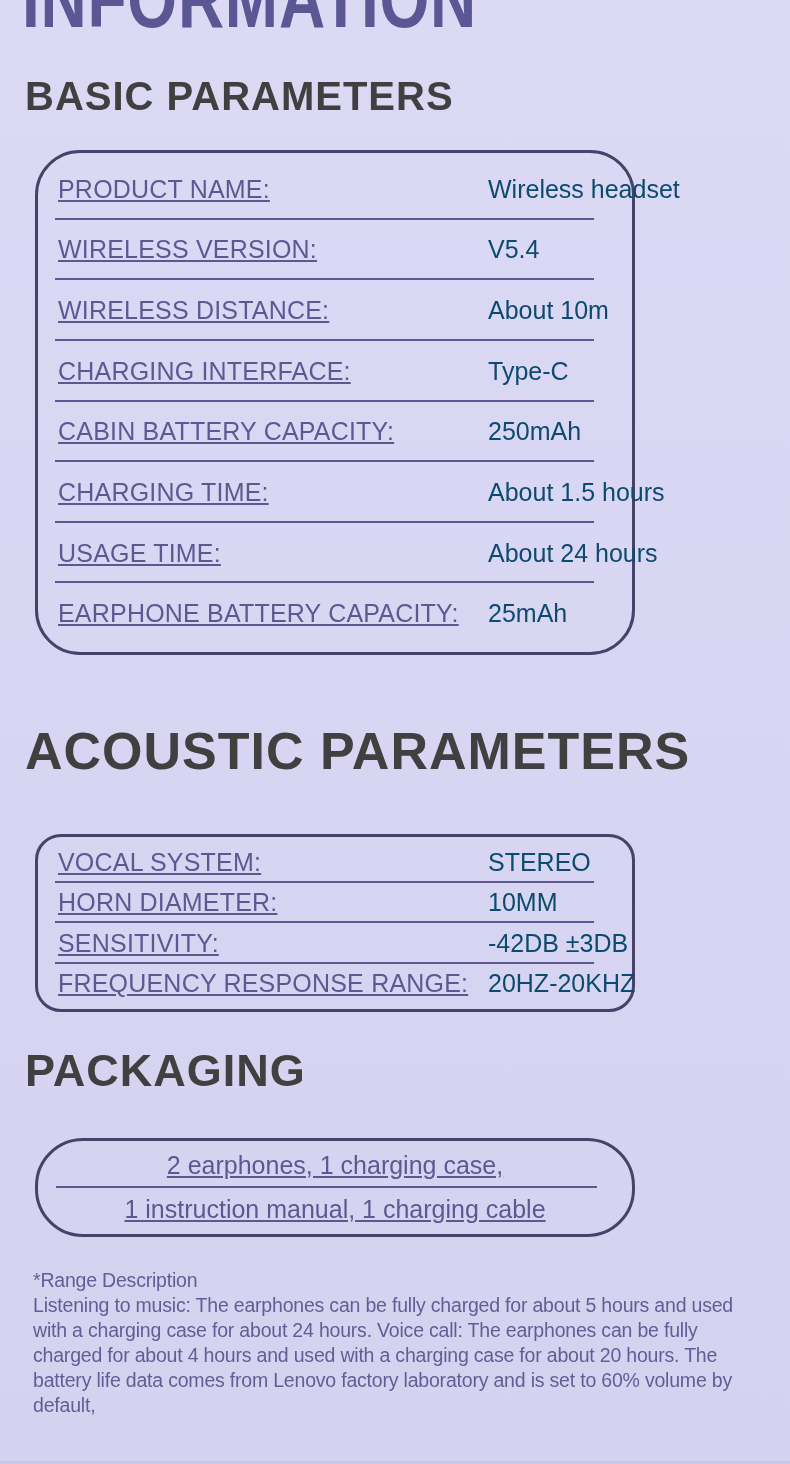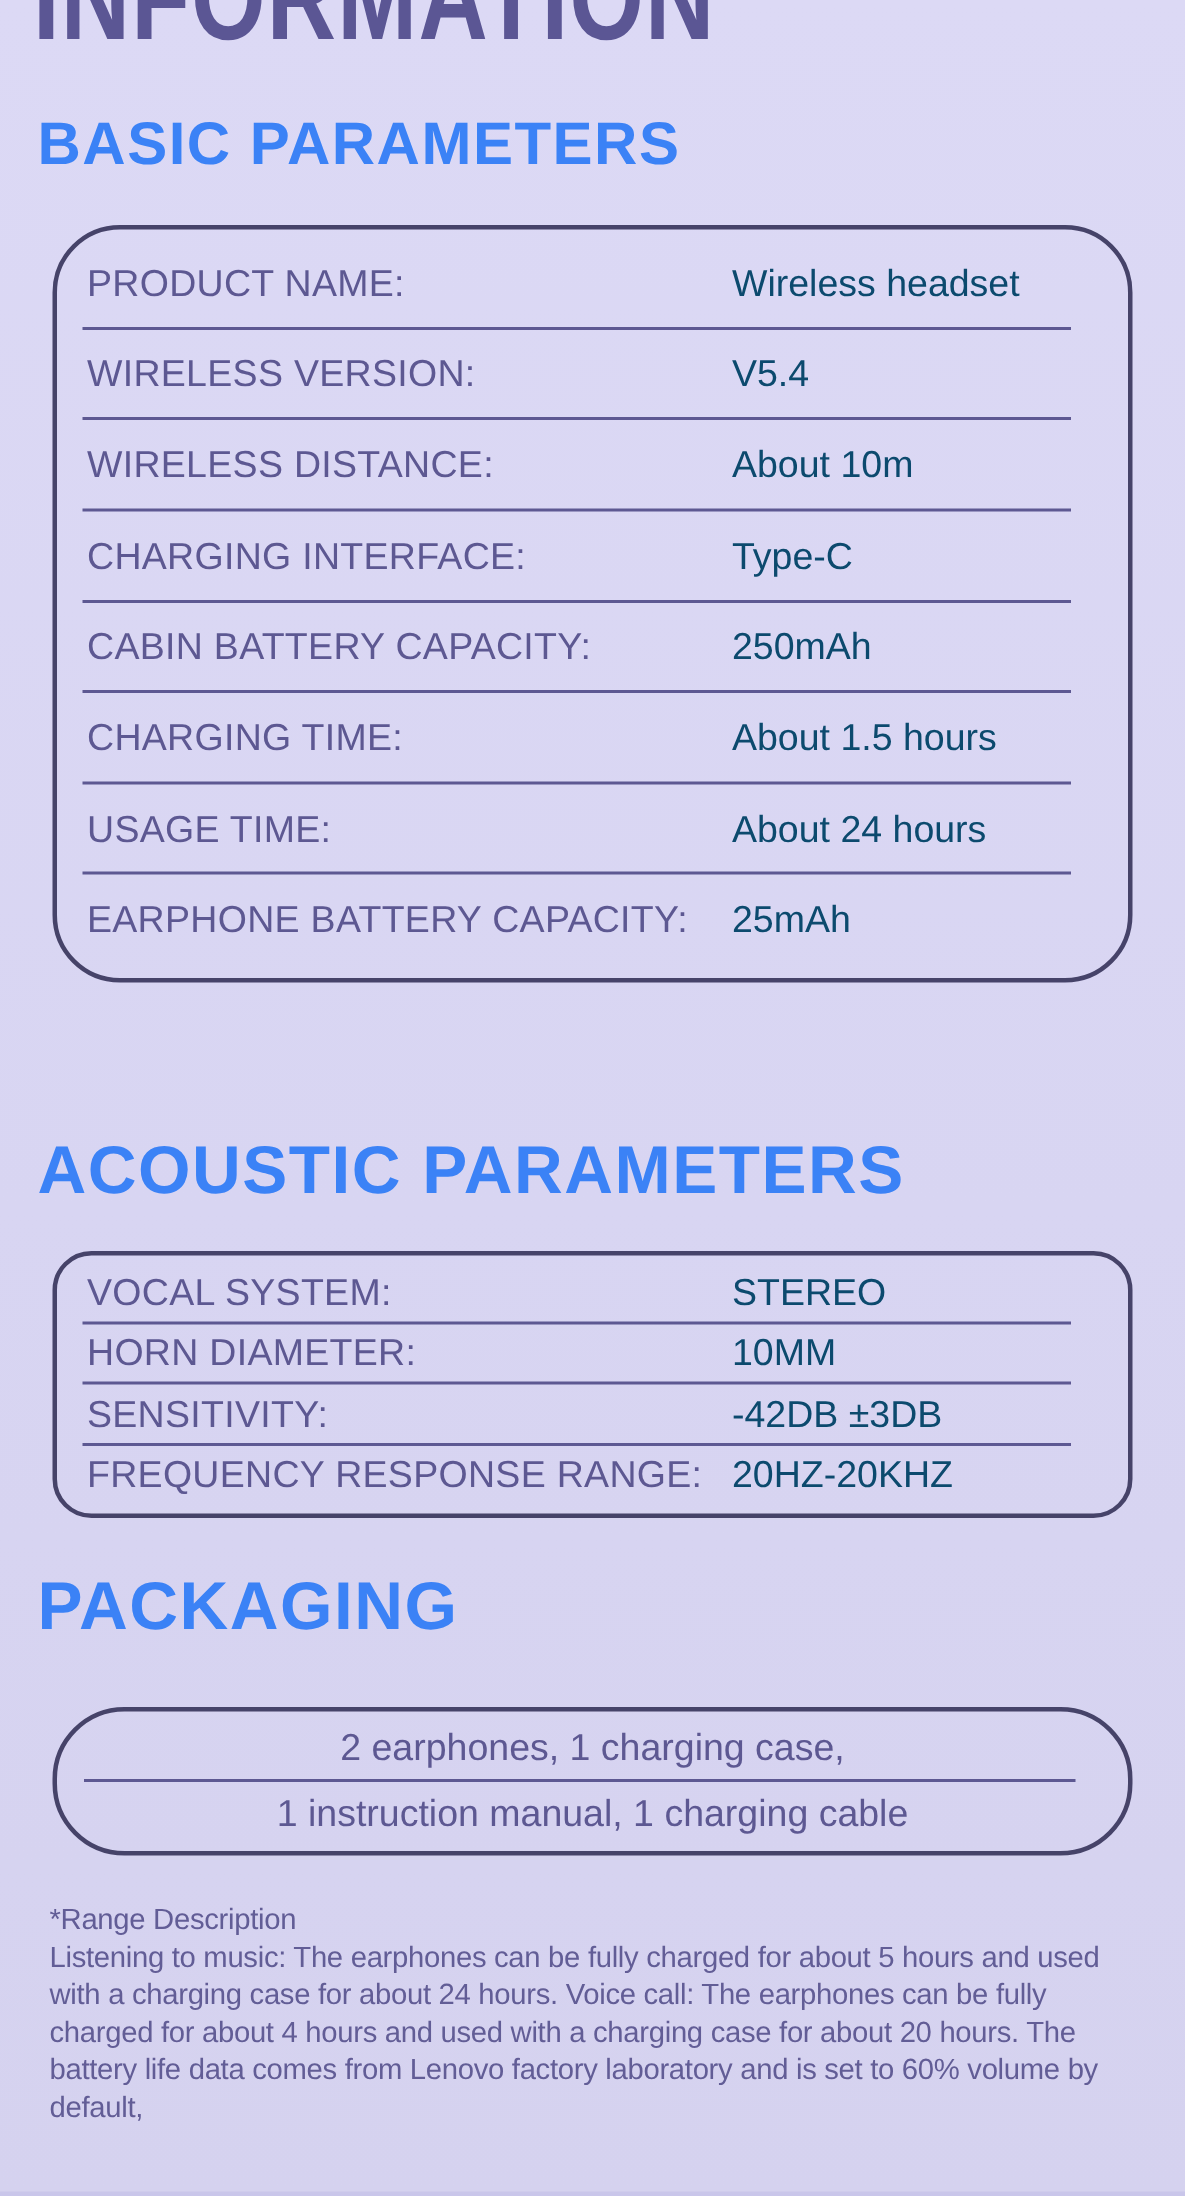--- a/index.html
+++ b/index.html
@@ -27,34 +27,35 @@
     transform-origin: left top;
     white-space: nowrap;
   }
 
   .sec-heading {
     position: absolute;
     left: 25px;
     font-weight: bold;
     letter-spacing: 1px;
     line-height: 1;
-    color: #3b82f6;
+    color: #404040;
     white-space: nowrap;
   }
   .h-basic     { top: 76px;   font-size: 40px; }
-  .h-acoustic  { top: 757px;  font-size: 45px; }
+  .h-acoustic  { top: 725px;  font-size: 52px; }
   .h-packaging { top: 1048px; font-size: 45px; }
 
   .spec-box {
     position: absolute;
     left: 35px;
-    width: 720px;
+    width: 600px;
     border: 3px solid #464369;
     display: flex;
     flex-direction: column;
+    text-decoration: underline;
   }
   .box-basic     { top: 150px;  height: 505px; border-radius: 45px; padding: 6px 0 8px 0; }
   .box-acoustic  { top: 834px;  height: 178px; border-radius: 26px; padding: 5px 0 5px 0; }
   .box-packaging { top: 1138px; height: 99px;  border-radius: 48px; padding: 2px 0; }
 
   .spec-row {
     position: relative;
     flex: 1;
     display: flex;
     align-items: center;

